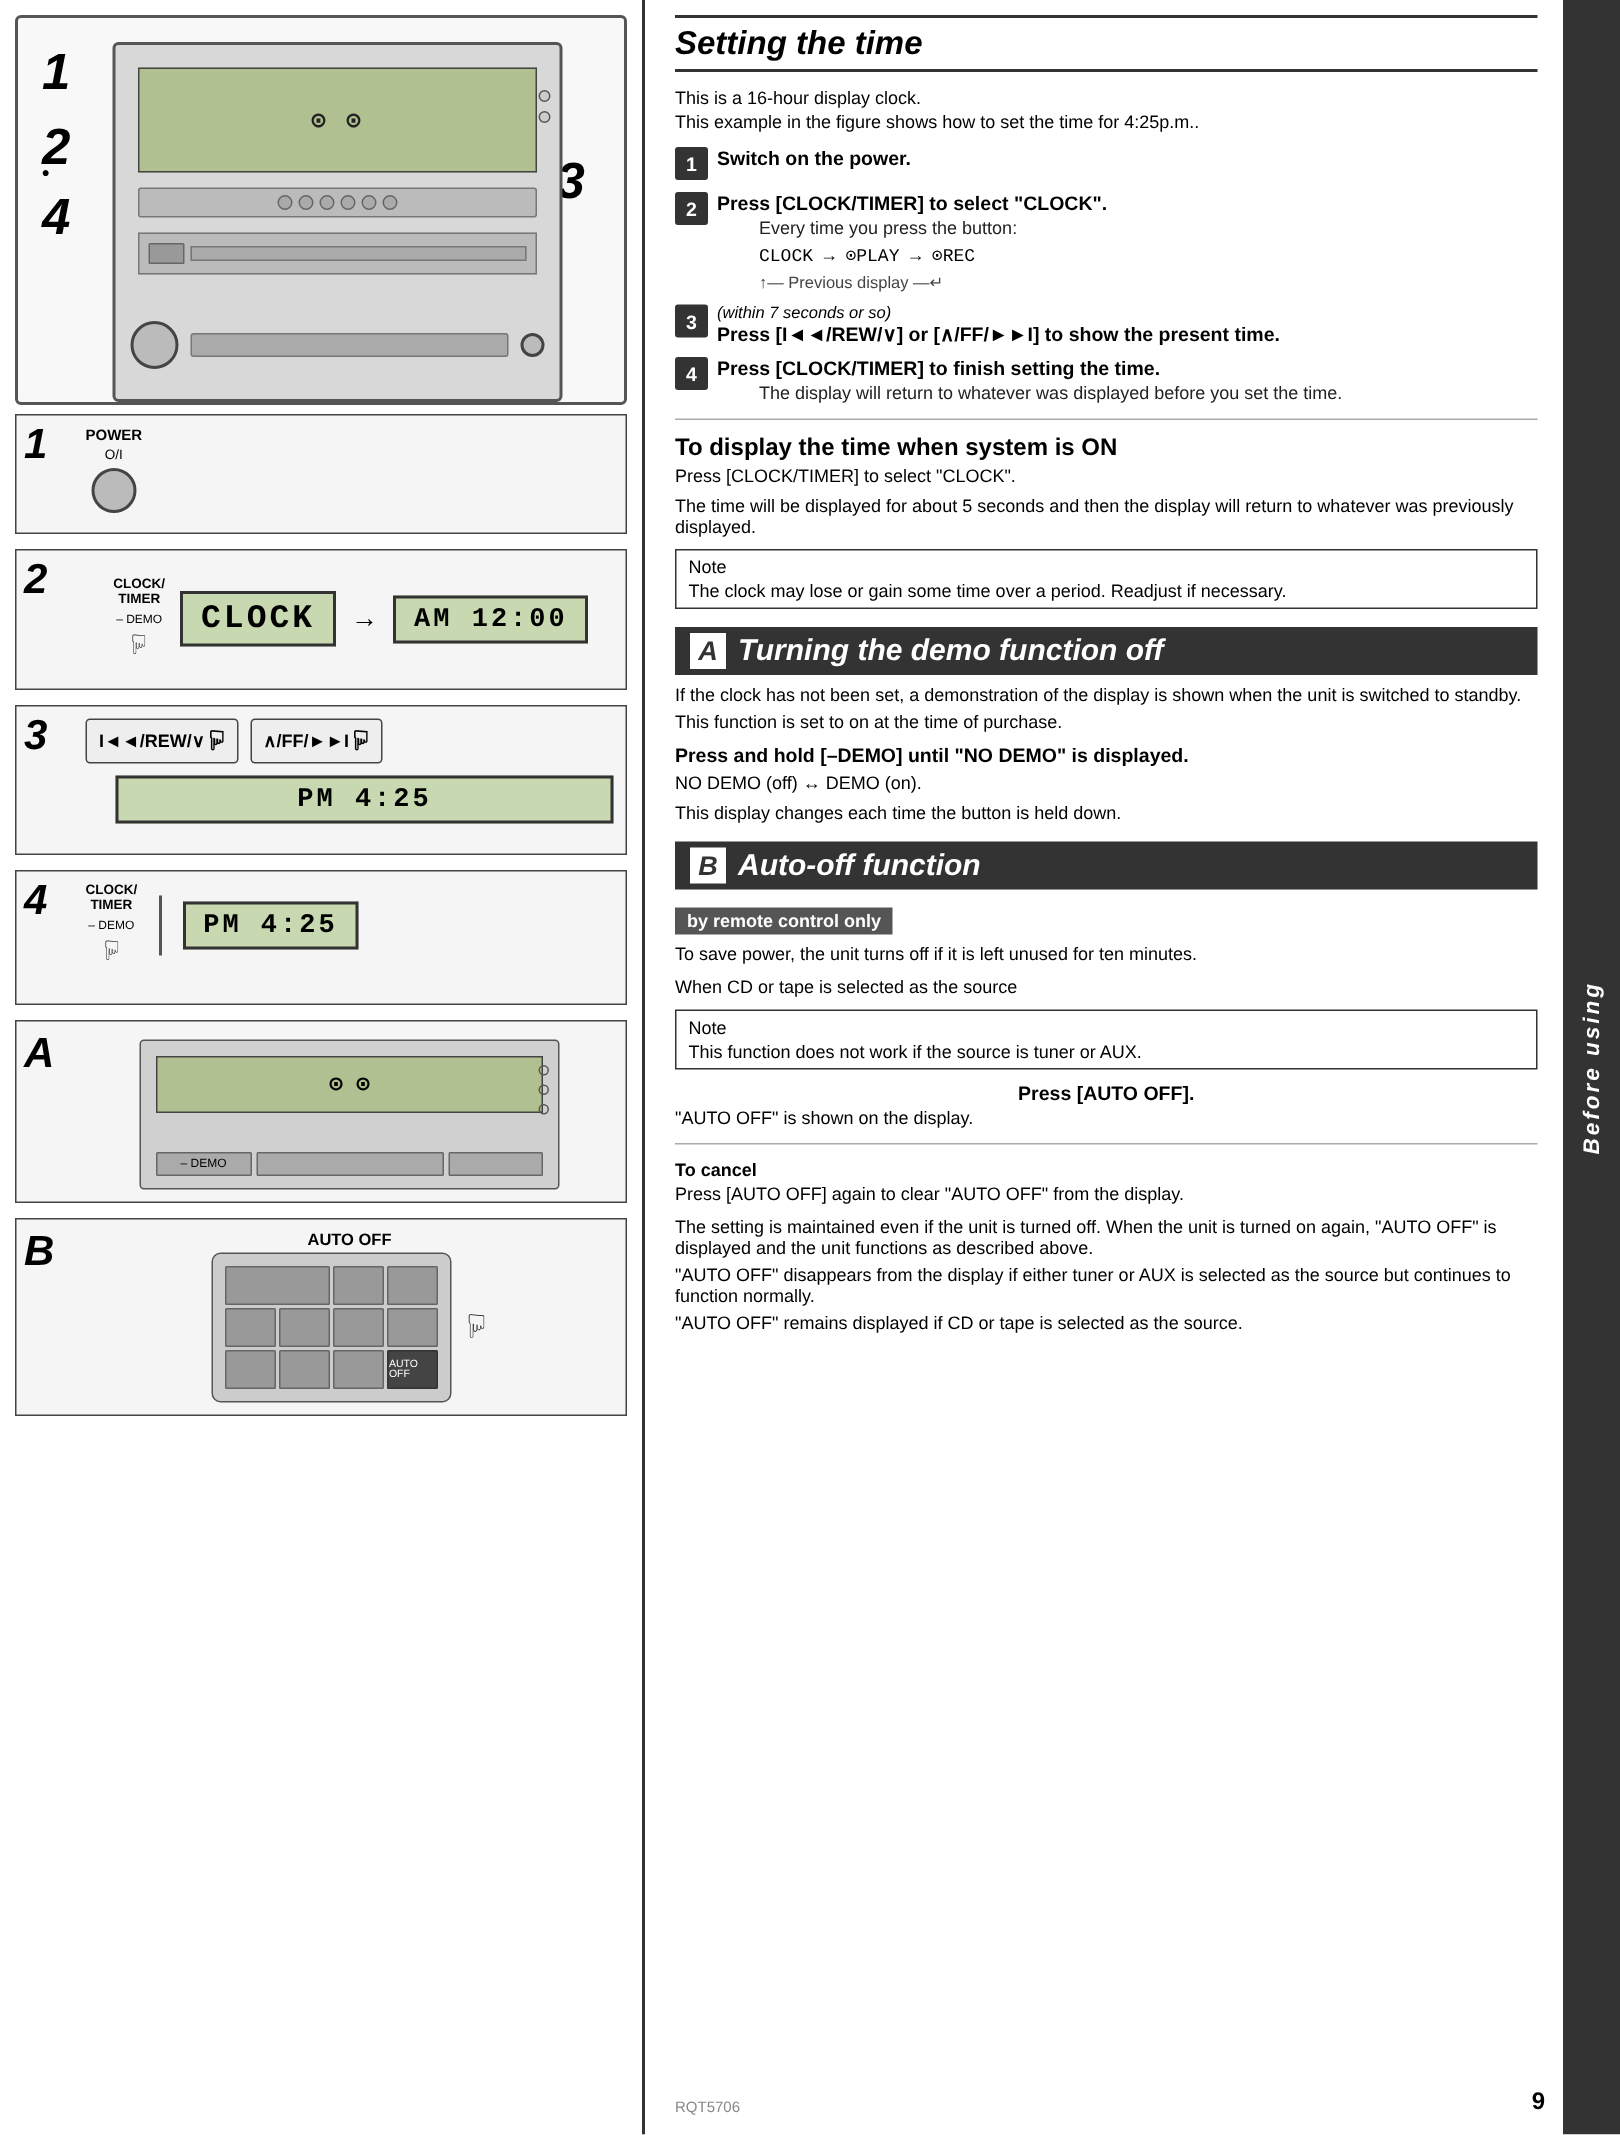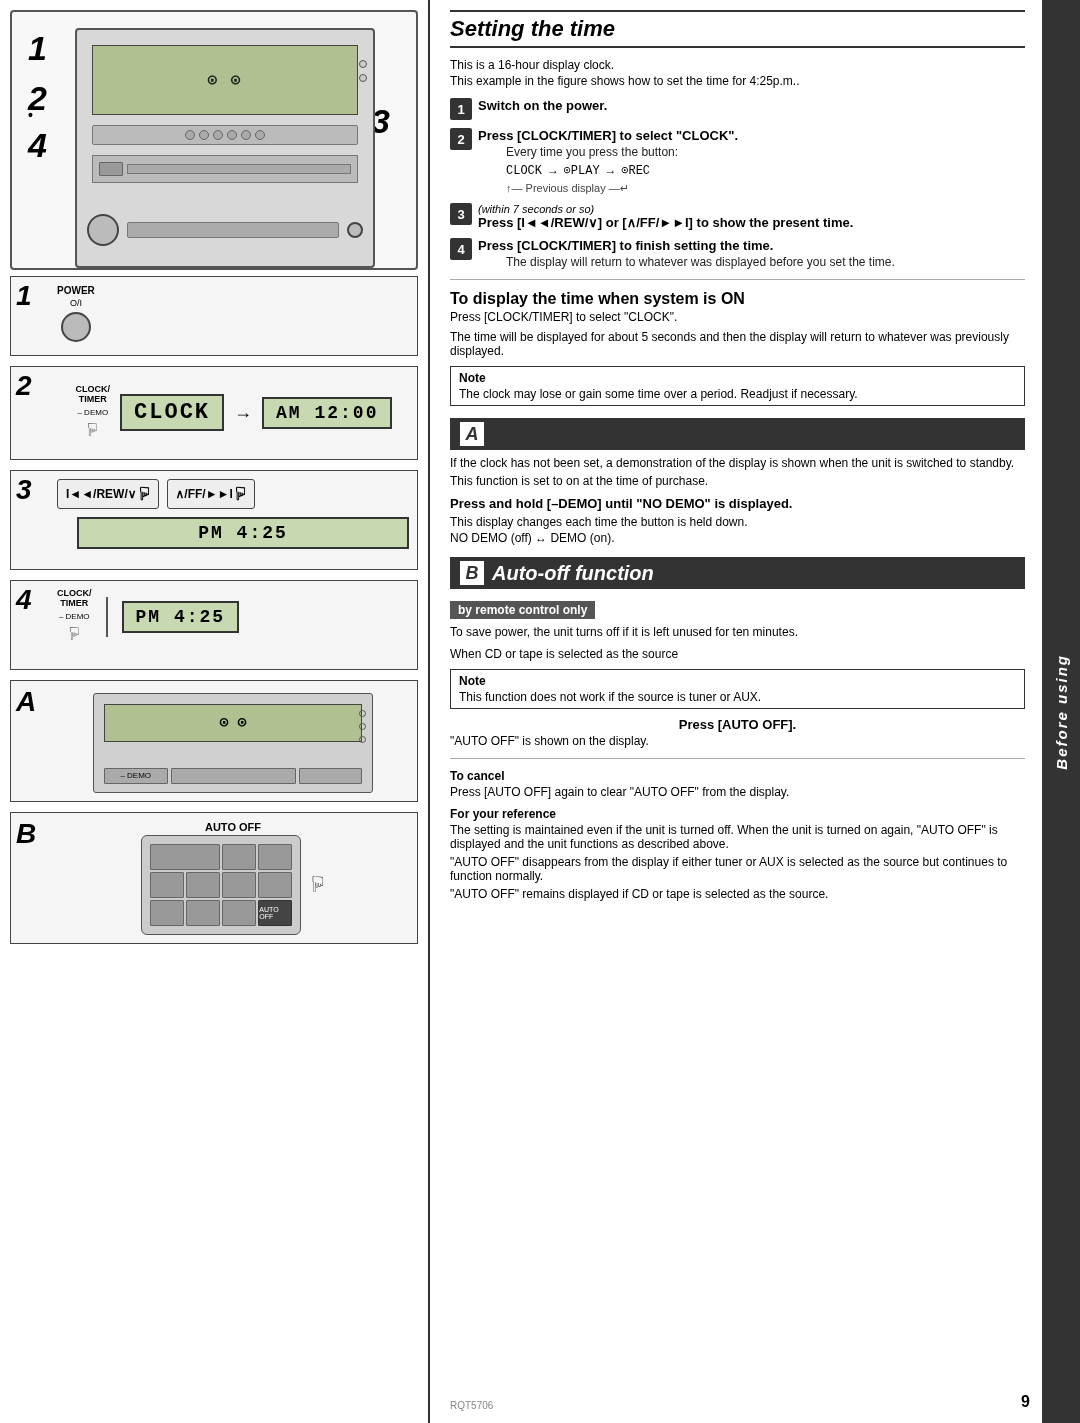--- a/index.html
+++ b/index.html
@@ -135,21 +135,21 @@
       margin: 4px 0 4px 28px;
     }
 
     .note-box {
       border: 1.5px solid #333;
       padding: 4px 8px;
       margin: 8px 0;
       font-size: 12px;
     }
     .note-box-label {
-      font-weight: bold;
+      font-weight: normal;
       font-size: 12px;
       margin-bottom: 2px;
     }
 
     .section-a-header {
       background: #333;
       color: white;
       font-size: 20px;
       font-weight: bold;
       font-style: italic;
@@ -490,28 +490,29 @@
 
   
   <div class="note-box">
     <div class="note-box-label">Note</div>
     <span>The clock may lose or gain some time over a period. Readjust if necessary.</span>
   </div>
 
   
   <div class="section-a-header">
     <span class="section-a-letter">A</span>
+    <span>Turning the demo function off</span>
   </div>
 
   <p style="font-size:12px; margin-bottom:4px;">If the clock has not been set, a demonstration of the display is shown when the unit is switched to standby.</p>
   <p style="font-size:12px; margin-bottom:8px;">This function is set to on at the time of purchase.</p>
 
   <div class="bold-line">Press and hold [–DEMO] until "NO DEMO" is displayed.</div>
+  <p style="font-size:12px; margin-bottom:6px;">NO DEMO (off) ↔ DEMO (on).</p>
   <p style="font-size:12px; margin-bottom:2px;">This display changes each time the button is held down.</p>
-  <p style="font-size:12px; margin-bottom:6px;">NO DEMO (off) ↔ DEMO (on).</p>
 
   
   <div class="section-b-header">
     <span class="section-a-letter">B</span>
     <span>Auto-off function</span>
   </div>
 
   <div class="by-remote-badge">by remote control only</div>
 
   <p style="font-size:12px; margin-bottom:8px;">To save power, the unit turns off if it is left unused for ten minutes.</p>
@@ -524,21 +525,20 @@
   </div>
 
   <div class="press-btn-label">Press [AUTO OFF].</div>
   <p style="font-size:12px; margin-bottom:6px;">"AUTO OFF" is shown on the display.</p>
 
   <hr class="divider">
 
   <div class="sub-heading">To cancel</div>
   <p style="font-size:12px; margin-bottom:8px;">Press [AUTO OFF] again to clear "AUTO OFF" from the display.</p>
 
-  <div class="sub-heading">For your reference</div>
   <p style="font-size:12px; margin-bottom:4px;">The setting is maintained even if the unit is turned off. When the unit is turned on again, "AUTO OFF" is displayed and the unit functions as described above.</p>
   <p style="font-size:12px; margin-bottom:4px;">"AUTO OFF" disappears from the display if either tuner or AUX is selected as the source but continues to function normally.</p>
   <p style="font-size:12px; margin-bottom:4px;">"AUTO OFF" remains displayed if CD or tape is selected as the source.</p>
 
   
   <div style="position:absolute; bottom:12px; right:50px; font-size:16px; font-weight:bold;">9</div>
   <div style="position:absolute; bottom:12px; left:20px; font-size:10px; color:#888;">RQT5706</div>
 
   
   <div class="side-label">

